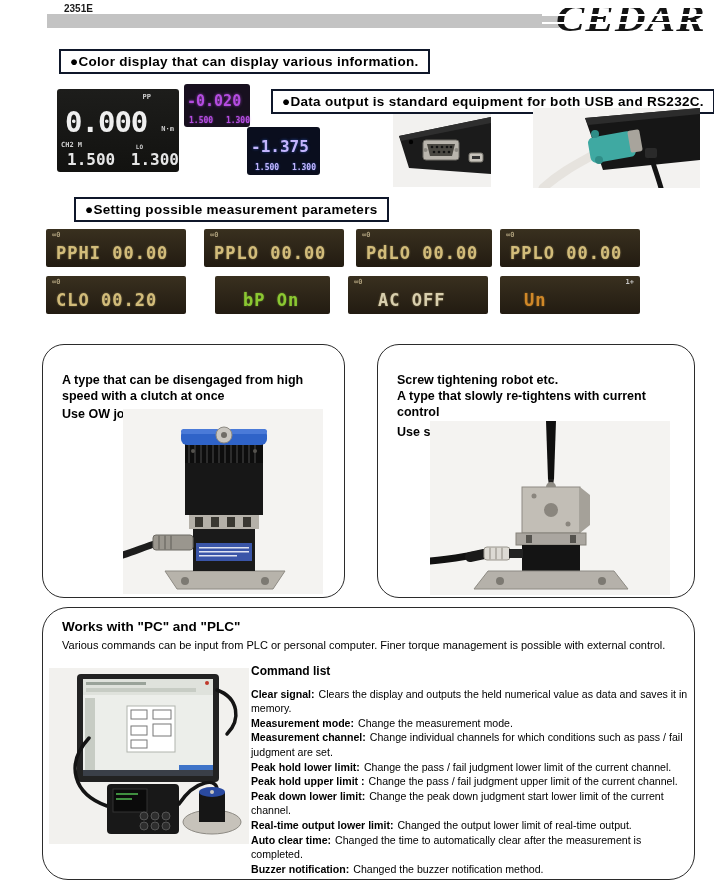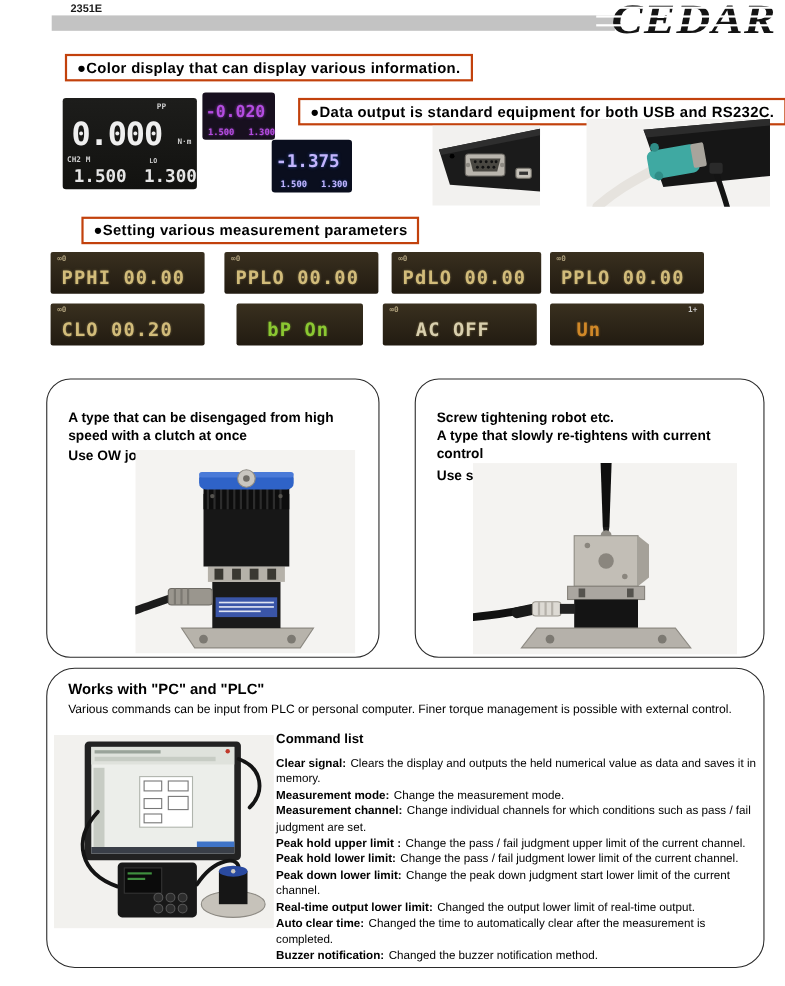--- a/index.html
+++ b/index.html
@@ -8,21 +8,21 @@
 
   
   .docnum{position:absolute;left:64px;top:3px;font-size:10px;font-weight:bold;color:#1a1a1a;}
   .graybar{position:absolute;left:47px;top:14px;width:512px;height:14px;background:#c3c3c3;}
   .logo{position:absolute;right:8px;top:-4px;width:170px;height:44px;text-align:right;}
   .logo .word{font-family:"Liberation Serif",serif;font-style:italic;font-weight:bold;
               font-size:38px;letter-spacing:1px;color:#141414;display:inline-block;transform:scaleX(1.12);transform-origin:right;}
   .logo .stripe{position:absolute;right:2px;width:162px;height:2px;background:#fff;}
 
   
-  .banner{position:absolute;background:#fff;border:2px solid #c2410c;height:21px;
+  .banner{position:absolute;background:#fff;border:2px solid #0f172a;height:21px;
           display:flex;align-items:center;padding:0 9px;font-weight:bold;font-size:13.5px;
           letter-spacing:.3px;white-space:nowrap;}
 
   
   .lcd{position:absolute;border-radius:3px;font-family:"DejaVu Sans Mono",monospace;font-weight:bold;}
   .main-display{left:57px;top:89px;width:122px;height:83px;background:linear-gradient(#1d1d1b,#121210);}
   .main-display .ind{position:absolute;right:28px;top:4px;font-size:7px;color:#cfcfcf;}
   .main-display .val{position:absolute;left:8px;top:16px;font-size:29px;letter-spacing:-1px;color:#efefef;}
   .main-display .unit{position:absolute;right:5px;top:36px;font-size:7px;color:#cfcfcf;padding-left:22px;}
   .main-display .ch{position:absolute;left:4px;bottom:23px;font-size:7px;color:#cfcfcf;}
@@ -70,21 +70,21 @@
   <div class="graybar"></div>
   <div class="logo">
     <span class="word">CEDAR</span>
     <span class="stripe" style="top:10px"></span>
     <span class="stripe" style="top:18px"></span>
     <span class="stripe" style="top:26px"></span>
   </div>
 
   <div class="banner" style="left:59px;top:49px">●Color display that can display various information.</div>
   <div class="banner" style="left:271px;top:89px">●Data output is standard equipment for both USB and RS232C.</div>
-  <div class="banner" style="left:74px;top:197px">●Setting various measurement parameters</div>
+  <div class="banner" style="left:74px;top:197px">●Setting possible measurement parameters</div>
 
   <div class="lcd main-display">
     <span class="ind">PP</span>
     <span class="val">0.000</span>
     <span class="unit">N·m</span>
     <span class="ch">CH2 M</span>
     <span class="lo">LO</span>
     <span class="lims">1.500 1.300</span>
   </div>
 
@@ -268,22 +268,22 @@
       <rect x="150" y="124" width="26" height="30" fill="#161616"></rect>
       <ellipse cx="163" cy="124" rx="13" ry="5" fill="#2a4aa0"></ellipse>
       <circle cx="163" cy="124" r="2" fill="#c9c6c0"></circle>
     </svg>
 
     <div class="cmdlist">
       <p class="cmd-title">Command list</p>
       <p><span class="term">Clear signal:</span><span>Clears the display and outputs the held numerical value as data and saves it in memory.</span></p>
       <p><span class="term">Measurement mode:</span><span>Change the measurement mode.</span></p>
       <p><span class="term">Measurement channel:</span><span>Change individual channels for which conditions such as pass / fail judgment are set.</span></p>
+      <p><span class="term">Peak hold lower limit:</span><span>Change the pass / fail judgment lower limit of the current channel.</span></p>
       <p><span class="term">Peak hold upper limit :</span><span>Change the pass / fail judgment upper limit of the current channel.</span></p>
-      <p><span class="term">Peak hold lower limit:</span><span>Change the pass / fail judgment lower limit of the current channel.</span></p>
       <p><span class="term">Peak down lower limit:</span><span>Change the peak down judgment start lower limit of the current channel.</span></p>
       <p><span class="term">Real-time output lower limit:</span><span>Changed the output lower limit of real-time output.</span></p>
       <p><span class="term">Auto clear time:</span><span>Changed the time to automatically clear after the measurement is completed.</span></p>
       <p><span class="term">Buzzer notification:</span><span>Changed the buzzer notification method.</span></p>
     </div>
   </div>
 
 </div>
 
 </body></html>

